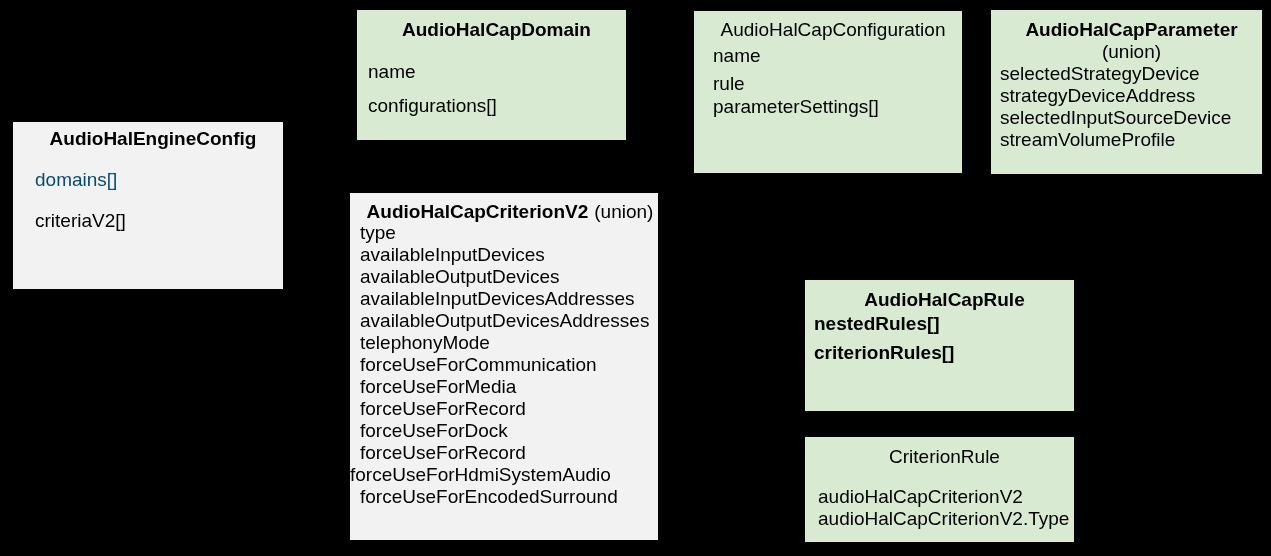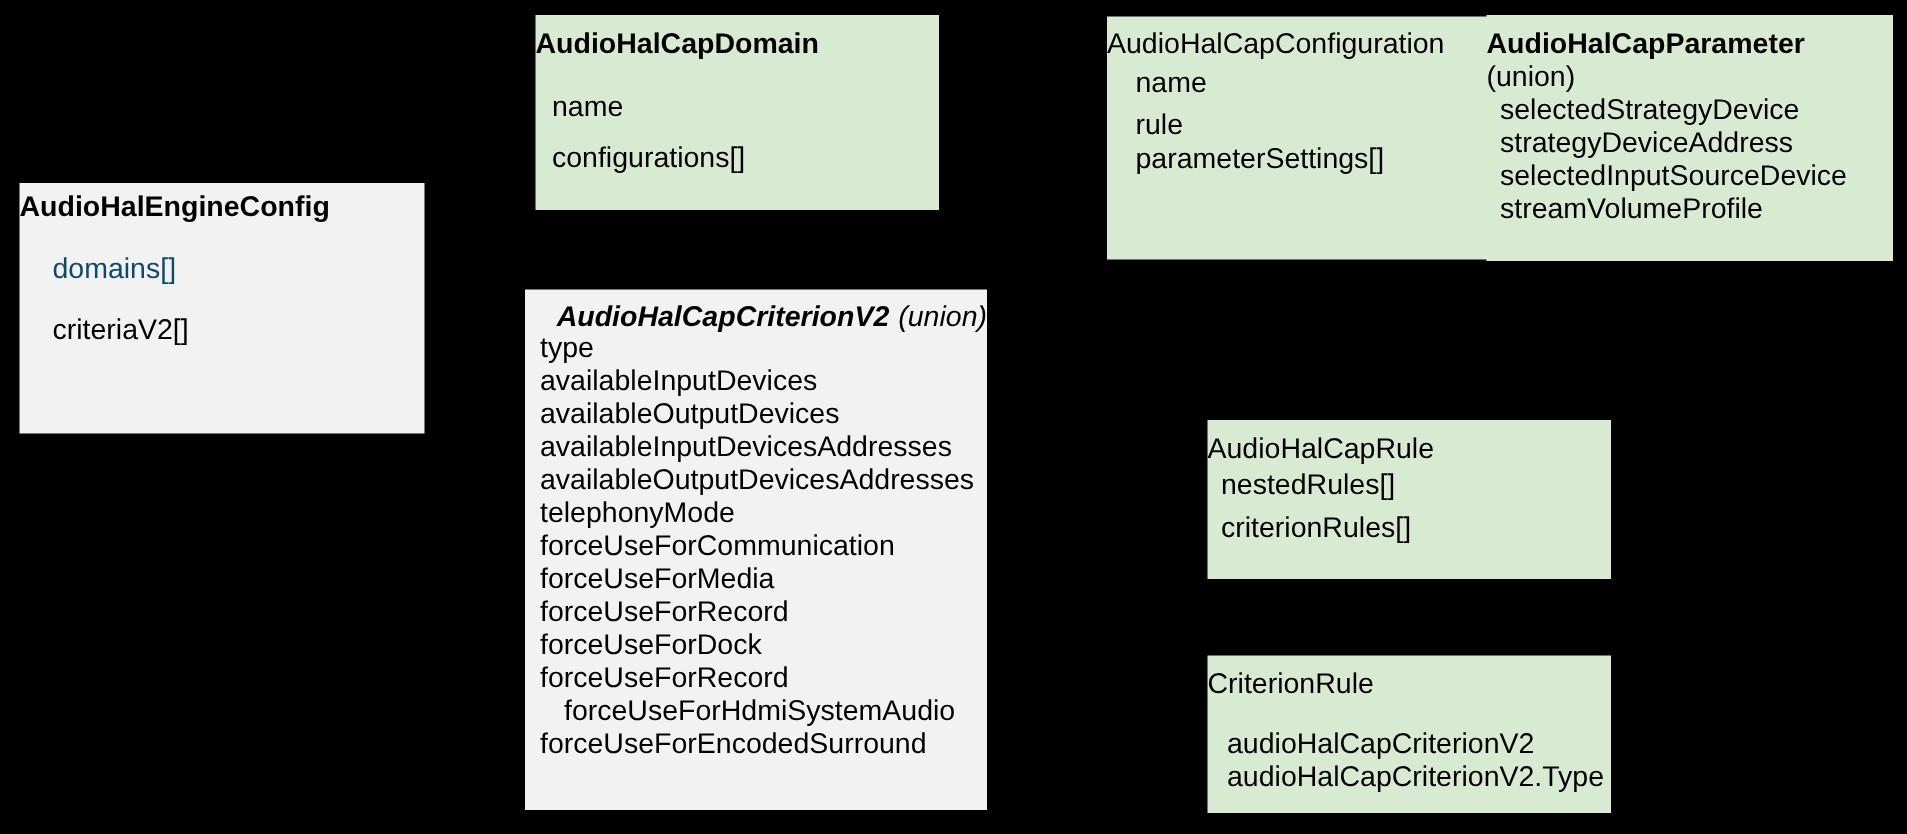--- a/index.html
+++ b/index.html
@@ -23,30 +23,29 @@
     height: 556px;
   }
   .box {
     position: absolute;
     color: #000000;
   }
   .box.green { background: #d9ead3; }
   .box.gray  { background: #f2f2f2; }
   .title {
     position: absolute;
-    left: 0;
+    left: 10px;
     right: 0;
-    text-align: left;
+    text-align: center;
     font-size: 19px;
     line-height: 22px;
     white-space: nowrap;
   }
   .title.left {
-    text-align: right;
-    font-style: italic;
+    text-align: center;
   }
   .bold { font-weight: bold; }
   .field {
     position: absolute;
     font-size: 19px;
     line-height: 22px;
     white-space: nowrap;
   }
   .accent { color: #0c4a6e; }
   .union-inline { margin-left: 6px; font-weight: normal; }
@@ -82,21 +81,21 @@
     <div class="field accent" style="left:22px; top:47px">domains[]</div>
     <div class="field" style="left:22px; top:88px">criteriaV2[]</div>
   </div>
 
   <div class="box green" style="left:357px; top:10px; width:269px; height:130px;">
     <div class="title bold" style="top:9px">AudioHalCapDomain</div>
     <div class="field" style="left:11px; top:51px">name</div>
     <div class="field" style="left:11px; top:85px">configurations[]</div>
   </div>
 
-  <div class="box green" style="left:694px; top:11px; width:268px; height:162px;margin-left:44px;">
+  <div class="box green" style="left:694px; top:11px; width:268px; height:162px;">
     <div class="title" style="top:8px">AudioHalCapConfiguration</div>
     <div class="field" style="left:19px; top:34px">name</div>
     <div class="field" style="left:19px; top:62px">rule</div>
     <div class="field" style="left:19px; top:85px">parameterSettings[]</div>
   </div>
 
   <div class="box green" style="left:991px; top:10px; width:271px; height:164px;">
     <div class="title bold" style="top:9px">AudioHalCapParameter</div>
     <div class="title" style="top:31px">(union)</div>
     <div class="field" style="left:9px; top:53px">selectedStrategyDevice</div>
@@ -113,25 +112,25 @@
     <div class="field" style="left:10px; top:51px">availableInputDevices</div>
     <div class="field" style="left:10px; top:73px">availableOutputDevices</div>
     <div class="field" style="left:10px; top:95px">availableInputDevicesAddresses</div>
     <div class="field" style="left:10px; top:117px">availableOutputDevicesAddresses</div>
     <div class="field" style="left:10px; top:139px">telephonyMode</div>
     <div class="field" style="left:10px; top:161px">forceUseForCommunication</div>
     <div class="field" style="left:10px; top:183px">forceUseForMedia</div>
     <div class="field" style="left:10px; top:205px">forceUseForRecord</div>
     <div class="field" style="left:10px; top:227px">forceUseForDock</div>
     <div class="field" style="left:10px; top:249px">forceUseForRecord</div>
-    <div class="field" style="left:26px; top:271px">forceUseForHdmiSystemAudio</div>
+    <div class="field" style="left:0; top:271px">forceUseForHdmiSystemAudio</div>
     <div class="field" style="left:10px; top:293px">forceUseForEncodedSurround</div>
   </div>
 
-  <div class="box green" style="left:805px; top:280px; width:269px; height:106px;">
+  <div class="box green" style="left:805px; top:280px; width:269px; height:131px;font-weight:bold;">
     <div class="title" style="top:9px">AudioHalCapRule</div>
     <div class="field" style="left:9px; top:33px">nestedRules[]</div>
     <div class="field" style="left:9px; top:62px">criterionRules[]</div>
   </div>
 
   <div class="box green" style="left:805px; top:437px; width:269px; height:105px;">
     <div class="title" style="top:9px">CriterionRule</div>
     <div class="field" style="left:13px; top:49px">audioHalCapCriterionV2</div>
     <div class="field" style="left:13px; top:71px">audioHalCapCriterionV2.Type</div>
   </div>

